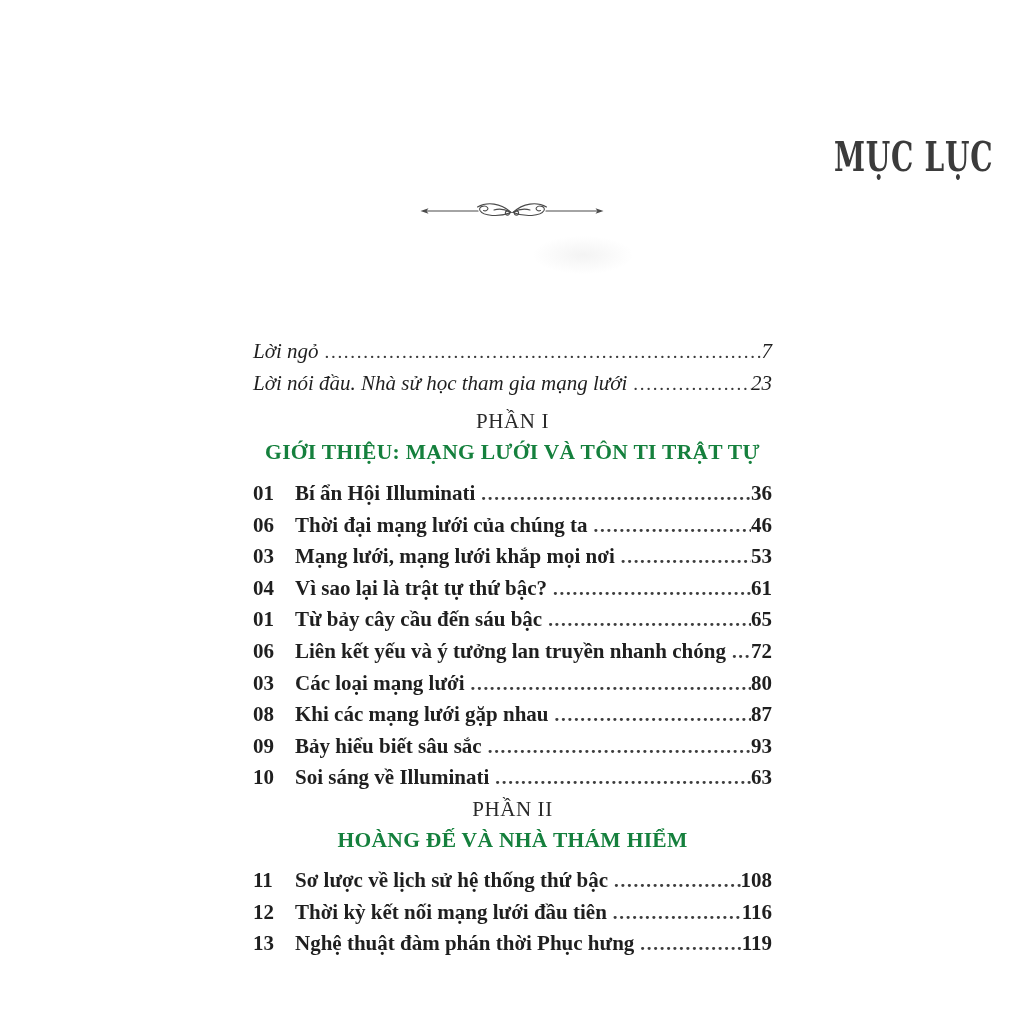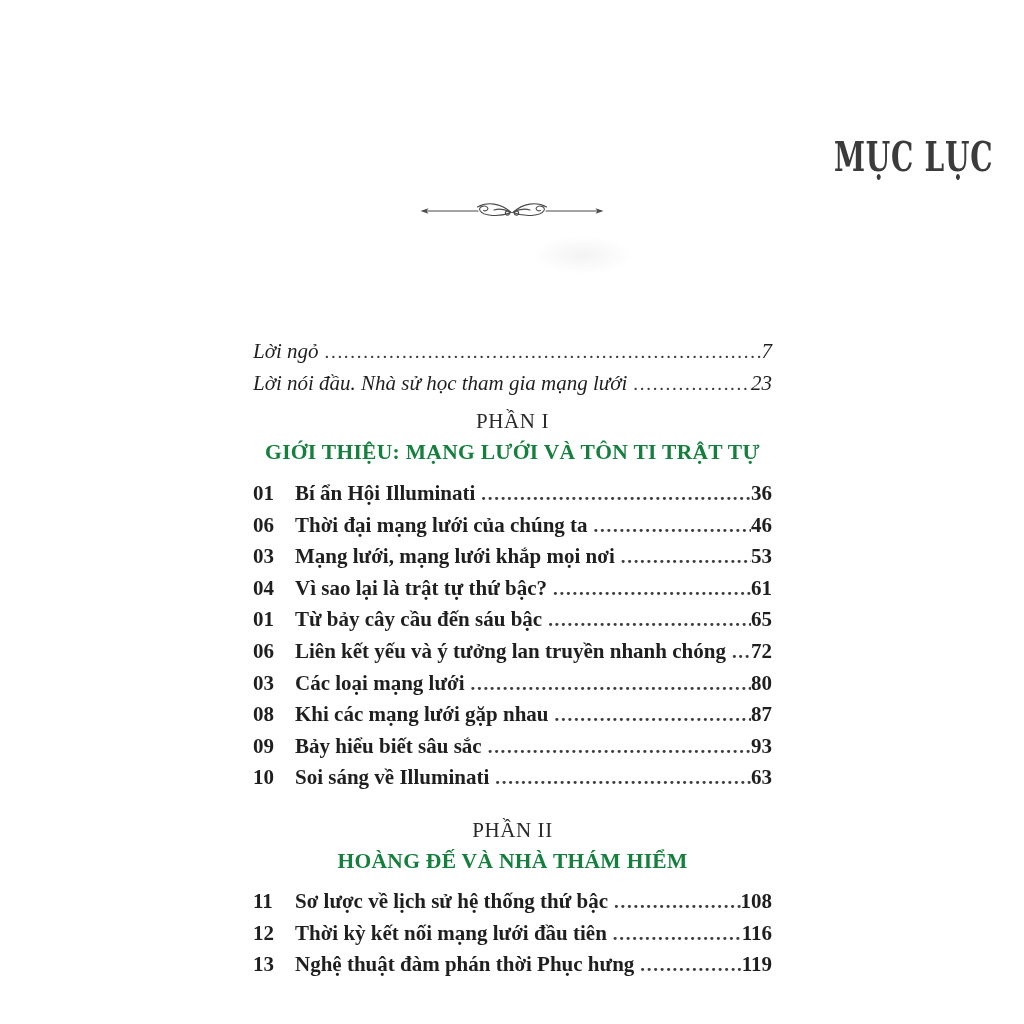--- a/index.html
+++ b/index.html
@@ -45,21 +45,21 @@
   .dots{
     flex:1 1 auto;min-width:0;overflow:hidden;
     font-size:19px;letter-spacing:1.7px;
     padding:0 5px 0 6px;color:#3c3c3c;font-style:normal;
   }
   .fm-list .dots{font-style:normal;}
   .pg{flex:0 0 auto;}
   
   .section .part{
     text-align:center;font-size:21px;line-height:22px;
-    letter-spacing:0.6px;margin-top:25px;color:#2a2a2a;
+    letter-spacing:0.6px;margin-top:4px;color:#2a2a2a;
   }
   .section:first-child .part{margin-top:10px;}
   .section .sectitle{
     text-align:center;font-size:21.5px;line-height:26px;
     font-weight:700;letter-spacing:0.3px;margin-top:7px;color:#15803d;
   }
   .section .chapter-list{margin-top:13px;font-weight:bold;}
   .section .chapter-list .row{height:31.6px;}
   .section:nth-child(2) .chapter-list{margin-top:12px;}
 </style>

